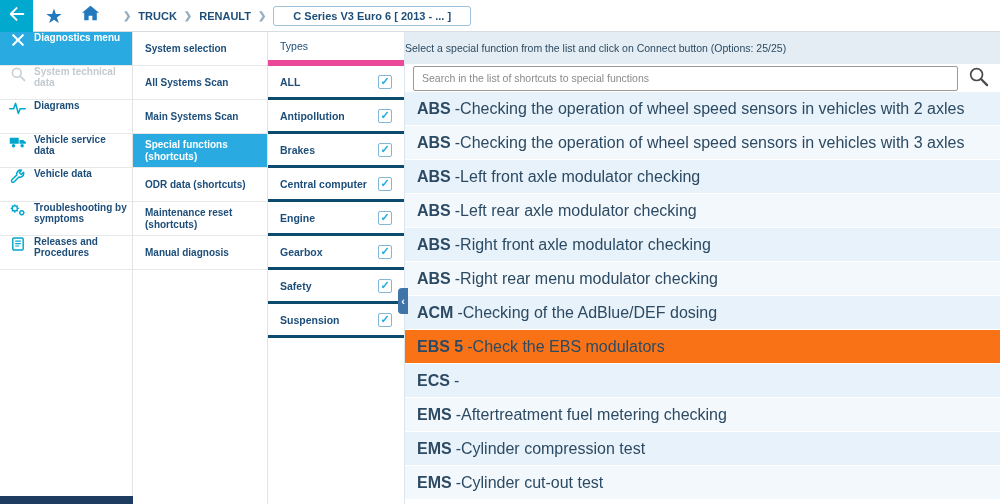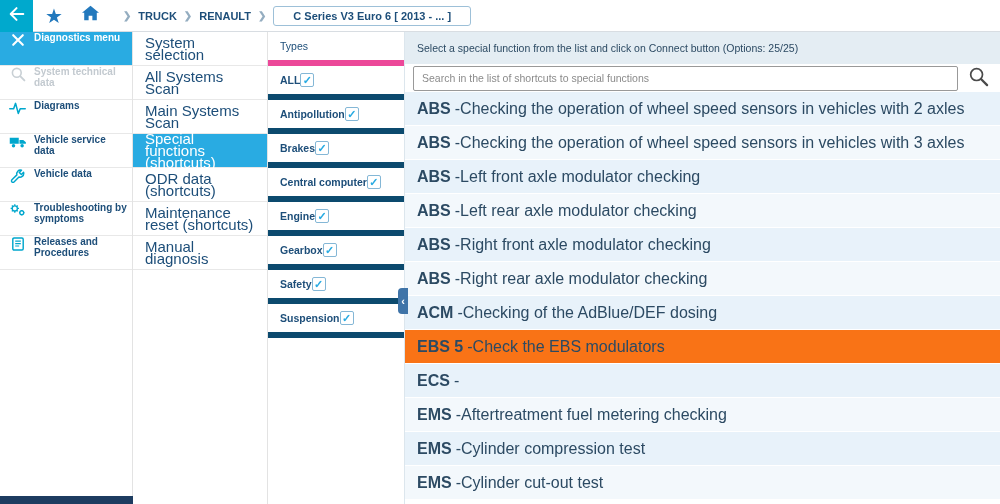--- a/index.html
+++ b/index.html
@@ -22,32 +22,32 @@
   .side-item{height:34px;display:flex;align-items:flex-start;gap:7px;padding:0 5px 0 8px;border-bottom:1px solid #e8e8e8;color:#1d4e79;font-size:10px;font-weight:bold;line-height:11px;cursor:pointer}
   .side-item .icn{color:#00a7cd;width:19px;flex:0 0 19px;display:flex;align-items:center;justify-content:center}
   .side-item.active{background:#29abe2;color:#fff}
   .side-item.active .icn{color:#fff}
   .side-item.disabled{color:#c3cad0;cursor:default}
   .side-item.disabled .icn{color:#c9d0d5}
   .sidebar-footer{position:absolute;bottom:0;left:0;width:133px;height:8px;background:#1d3c60}
 
   
   .menu-col{position:absolute;top:32px;left:133px;width:135px;height:472px;background:#fff;border-right:1px solid #e3e3e3}
-  .menu-item{height:34px;display:flex;align-items:center;padding:0 10px 0 12px;border-bottom:1px solid #e8e8e8;font-size:15px;font-weight:normal;color:#1d4e79;line-height:12px;cursor:pointer}
+  .menu-item{height:34px;display:flex;align-items:center;padding:0 10px 0 12px;border-bottom:1px solid #e8e8e8;font-size:10px;font-weight:bold;color:#1d4e79;line-height:12px;cursor:pointer}
   .menu-item.active{background:#29abe2;color:#fff}
 
   
   .types-col{position:absolute;top:32px;left:268px;width:137px;height:472px;background:#fff;border-right:1px solid #dce6ed}
   .types-header{height:34px;display:flex;align-items:center;padding-left:12px;font-size:10.5px;color:#1d4e79;border-bottom:6px solid #ec4899}
-  .type-item{height:34px;display:flex;align-items:center;padding:0 12px;border-bottom:6px solid #0c4a6e;font-size:10.5px;font-weight:bold;color:#1d4e79;cursor:pointer}
+  .type-item{height:34px;display:flex;align-items:center;justify-content:space-between;padding:0 12px;border-bottom:3px solid #0c4a6e;font-size:10.5px;font-weight:bold;color:#1d4e79;cursor:pointer}
   .checkbox{width:14px;height:14px;border:1px solid #84b7d6;border-radius:2px;background:#fff;display:flex;align-items:center;justify-content:center;font-size:11px;color:#29abe2;font-weight:bold;line-height:1;cursor:pointer}
 
   
   .main{position:absolute;top:32px;left:405px;width:595px;height:472px;background:#fff}
-  .instruction{height:32px;background:#e4edf3;display:flex;align-items:center;padding-left:12px;font-size:10.5px;color:#2c4a63}
+  .instruction{height:32px;background:#e4edf3;display:flex;align-items:center;font-size:10.5px;color:#2c4a63}
   .search-row{height:28px;display:flex;align-items:center;padding:0 6px 0 8px;background:#fff}
   .search-input{flex:1;height:25px;border:1px solid #999;border-radius:2px;padding:0 8px;font-size:10.5px;color:#333;font-family:"Liberation Sans",sans-serif;outline:none;background:#fff}
   .search-input::placeholder{color:#8b8b8b}
   .search-btn{width:32px;height:30px;display:flex;align-items:center;justify-content:center;color:#4a4a4a;cursor:pointer;margin-left:4px}
   .fn-list{width:100%}
   .fn-row{height:34px;display:flex;align-items:center;padding-left:12px;font-size:16px;color:#2c4a63;border-bottom:1px solid #ffffff;cursor:pointer;white-space:nowrap;overflow:hidden}
   .fn-row.even{background:#e8f2fa}
   .fn-row.odd{background:#f3f8fc}
   .fn-row.selected{background:#f97316}
   .fn-code{font-weight:bold;margin-right:4px}
@@ -261,21 +261,21 @@
           <span class="fn-desc">Left rear axle modulator checking</span>
         </div>
         <div class="fn-row even">
           <span class="fn-code">ABS</span>
           <span class="fn-sep">- </span>
           <span class="fn-desc">Right front axle modulator checking</span>
         </div>
         <div class="fn-row odd">
           <span class="fn-code">ABS</span>
           <span class="fn-sep">- </span>
-          <span class="fn-desc">Right rear axle modulator checking</span>
+          <span class="fn-desc">Right rear menu modulator checking</span>
         </div>
         <div class="fn-row even">
           <span class="fn-code">ACM</span>
           <span class="fn-sep">- </span>
           <span class="fn-desc">Checking of the AdBlue/DEF dosing</span>
         </div>
         <div class="fn-row odd selected">
           <span class="fn-code">EBS 5</span>
           <span class="fn-sep">- </span>
           <span class="fn-desc">Check the EBS modulators</span>

